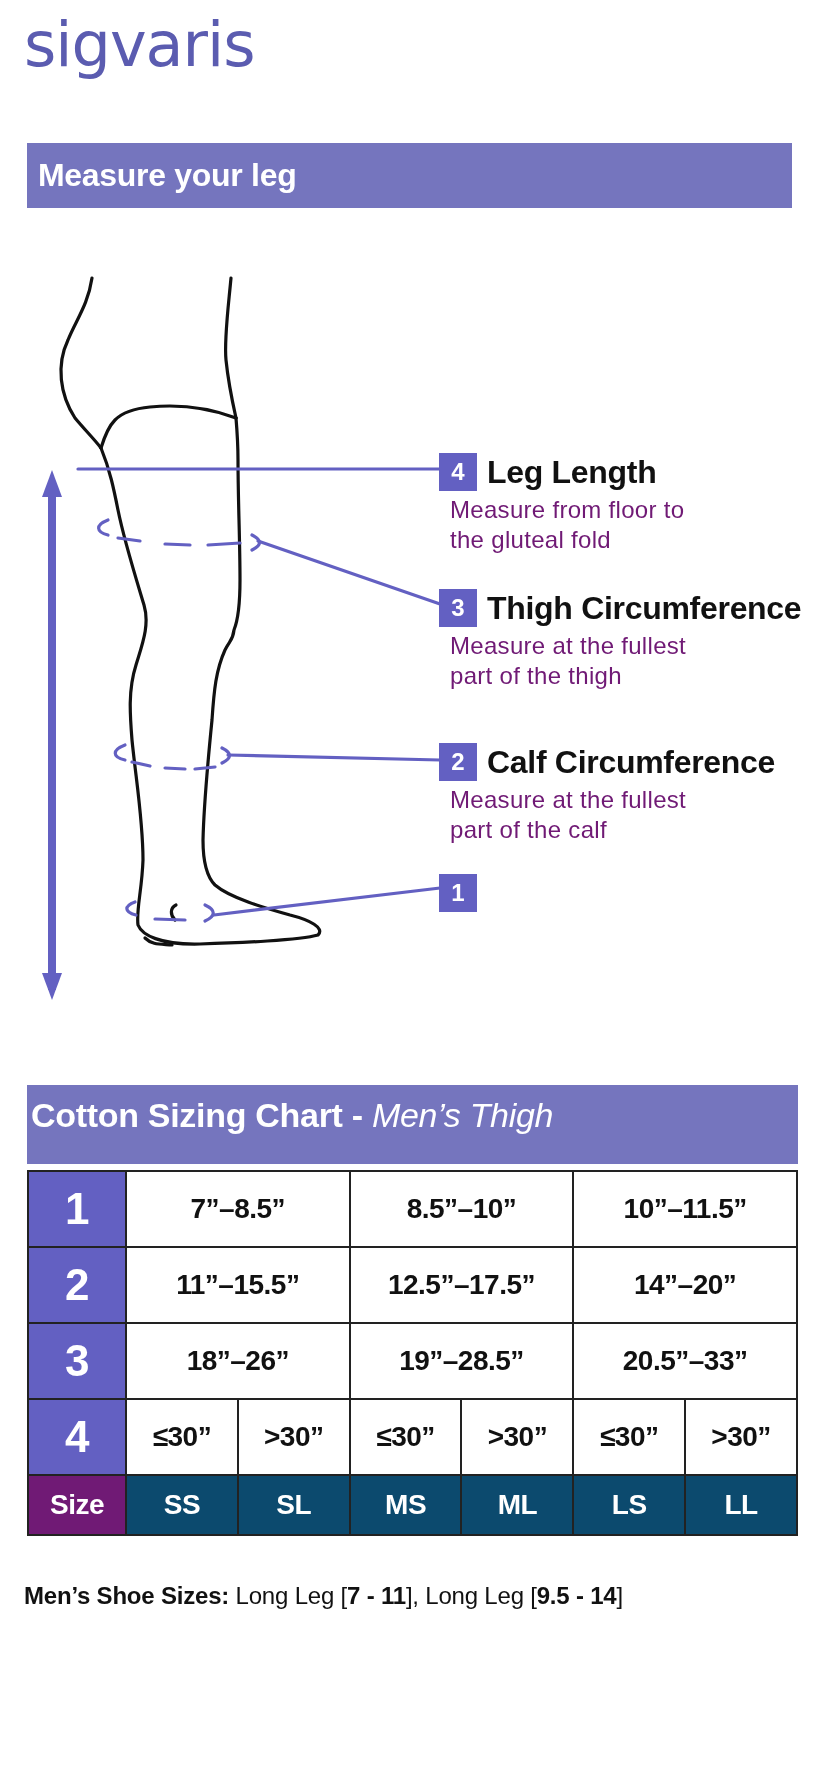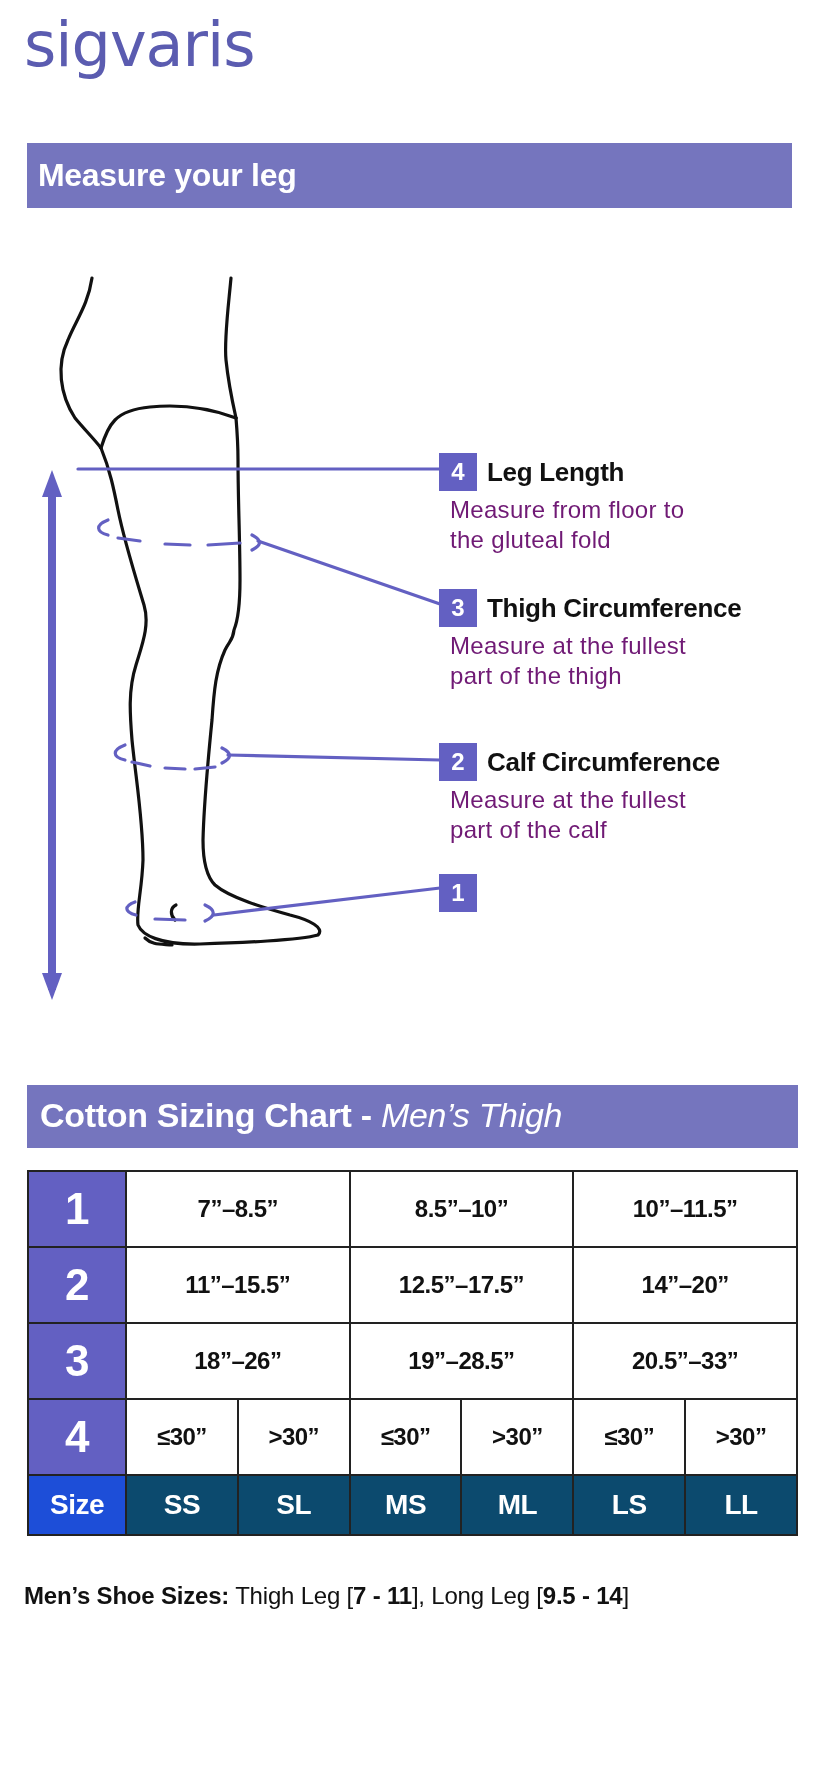--- a/index.html
+++ b/index.html
@@ -1,32 +1,32 @@
 <!DOCTYPE html>
 <html><head>
 <meta charset="utf-8">
 <style>
   html,body{margin:0;padding:0;background:#ffffff;}
   body{width:823px;height:1782px;position:relative;overflow:hidden;font-family:"Liberation Sans","DejaVu Sans",sans-serif;color:#111;}
   .logo{position:absolute;left:24px;top:14px;font-family:"DejaVu Sans",sans-serif;font-size:62px;letter-spacing:-1px;color:#5b5cb0;font-weight:400;line-height:1;}
   .band{position:absolute;left:27px;background:#7575be;color:#fff;font-weight:700;box-sizing:border-box;}
   .band1{top:143px;width:765px;height:65px;font-size:32px;padding:14px 0 0 11px;letter-spacing:-0.3px;}
-  .band2{top:1085px;width:771px;height:63px;font-size:34px;padding:11px 0 0 13px;letter-spacing:-0.3px;}
+  .band2{top:1085px;width:771px;height:79px;font-size:34px;padding:11px 0 0 4px;letter-spacing:-0.3px;}
   .band2 i{font-weight:400;font-style:italic;}
   .diagram{position:absolute;left:0;top:270px;width:460px;height:760px;}
   .legend-item{position:absolute;left:439px;}
   .legend-head{display:flex;align-items:center;height:38px;}
   .num{width:38px;height:38px;background:#6360c2;color:#fff;font-weight:700;font-size:24px;display:flex;align-items:center;justify-content:center;box-sizing:border-box;}
-  .legend-title{font-weight:700;font-size:26px;margin-left:10px;letter-spacing:-0.3px;white-space:nowrap;}
+  .legend-title{font-weight:700;font-size:32px;margin-left:10px;letter-spacing:-0.3px;white-space:nowrap;}
   .legend-desc{margin:4px 0 0 11px;font-size:24px;line-height:30px;font-weight:400;color:#701a75;letter-spacing:0.3px;white-space:pre-line;}
   table.sizing{position:absolute;left:27px;top:1170px;width:771px;border-collapse:collapse;table-layout:fixed;}
-  table.sizing td{border:2px solid #222;text-align:center;vertical-align:middle;font-weight:700;font-size:24px;height:74px;padding:0;letter-spacing:-0.5px;}
+  table.sizing td{border:2px solid #222;text-align:center;vertical-align:middle;font-weight:700;font-size:28px;height:74px;padding:0;letter-spacing:-0.5px;}
   table.sizing td.rowhead{background:#6360c2;color:#fff;font-size:44px;width:96px;}
   table.sizing tr.size-row td{background:#0c4a6e;color:#fff;height:58px;font-size:28px;}
-  table.sizing tr.size-row td.rowhead{background:#1d4ed8;font-size:28px;}
+  table.sizing tr.size-row td.rowhead{background:#701a75;font-size:28px;}
   .footer{position:absolute;left:24px;top:1582px;font-size:24px;color:#111;white-space:nowrap;letter-spacing:-0.2px;}
   .footer b{font-weight:700;}
   .footer span.l{font-weight:400;}
 </style>
 </head>
 <body>
 
 <div class="logo">sigvaris</div>
 
 <div class="band band1">
@@ -145,14 +145,14 @@
     <td>SL</td>
     <td>MS</td>
     <td>ML</td>
     <td>LS</td>
     <td>LL</td>
   </tr>
 </tbody>
   </table>
 
 <div class="footer">
-  <b>Men’s Shoe Sizes:</b><span class="l"> Thigh Leg [</span><b>7 - 11</b><span class="l">], Long Leg [</span><b>9.5 - 14</b><span class="l">]</span>
+  <b>Men’s Shoe Sizes:</b><span class="l"> Long Leg [</span><b>7 - 11</b><span class="l">], Long Leg [</span><b>9.5 - 14</b><span class="l">]</span>
 </div>
 
 </body></html>

